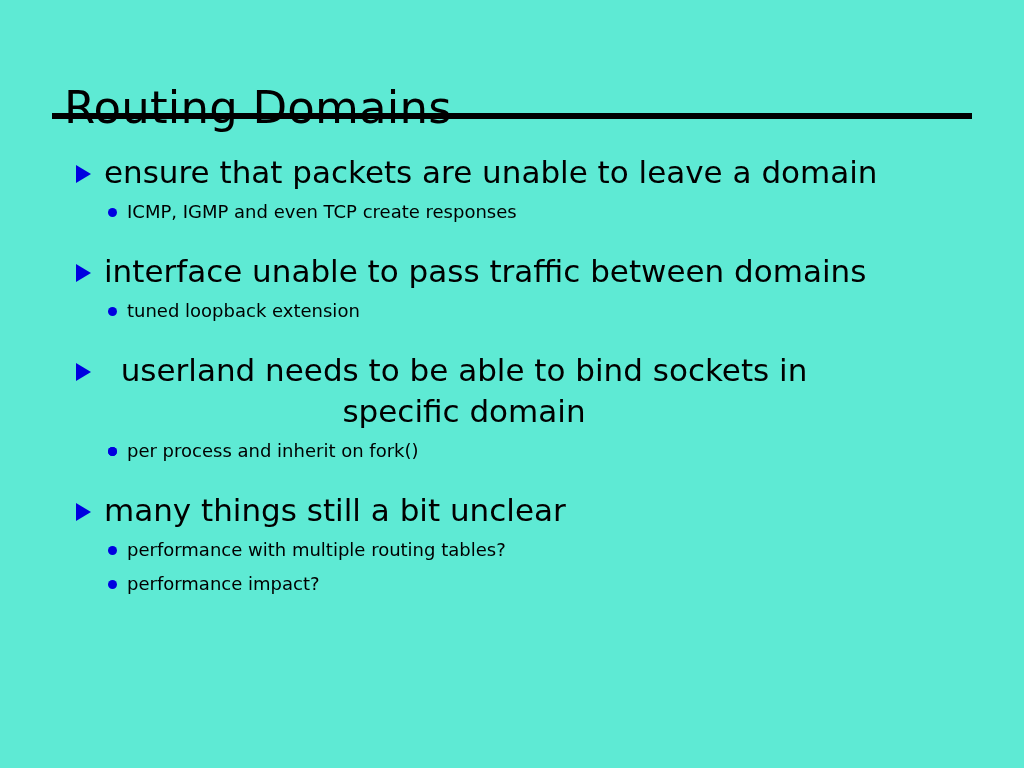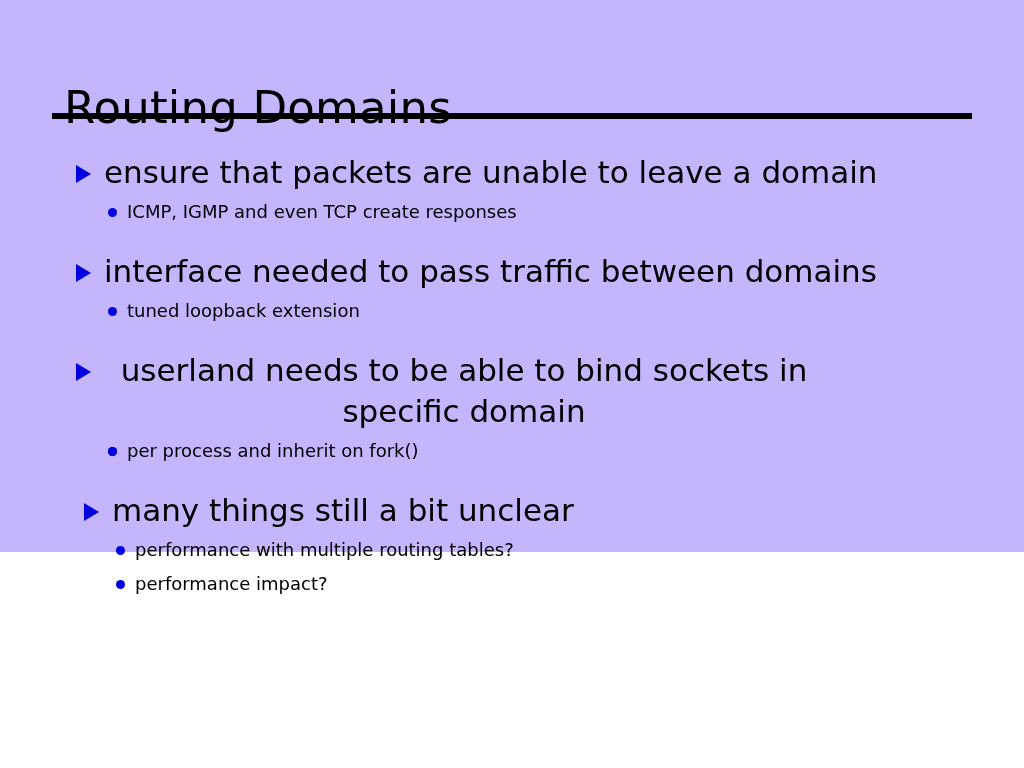--- a/index.html
+++ b/index.html
@@ -10,22 +10,22 @@
     width: 1024px;
     height: 768px;
     background: #ffffff;
     font-family: "DejaVu Sans", sans-serif;
     overflow: hidden;
   }
 
   .slide {
     position: relative;
     width: 1024px;
-    height: 552px;
-    background: #c4b5fd;
+    height: 768px;
+    background: #5eead4;
     box-sizing: border-box;
   }
 
   
   .slide-title {
     position: absolute;
     left: 64px;
     top: 51px;
     font-size: 45px;
     line-height: 54px;
@@ -50,21 +50,20 @@
     left: 0;
     top: 152px;
     width: 1024px;
   }
 
   .group {
     margin: 0 0 22px 0;
   }
   .group:last-child {
     margin-bottom: 0;
-    margin-left: 8px;
   }
 
   
   .l1 {
     position: relative;
     padding-left: 104px;
     padding-right: 40px;
     font-size: 31px;
     line-height: 41px;
     color: #000000;
@@ -125,21 +124,21 @@
         <li class="l2">
           <span class="marker-dot"></span>
           <span>ICMP, IGMP and even TCP create responses</span>
         </li>
       </ul>
     </div>
 
     <div class="group">
       <div class="l1">
         <span class="marker-tri"></span>
-        <span>interface needed to pass traffic between domains</span>
+        <span>interface unable to pass traffic between domains</span>
       </div>
       <ul class="l2list">
         <li class="l2">
           <span class="marker-dot"></span>
           <span>tuned loopback extension</span>
         </li>
       </ul>
     </div>
 
     <div class="group">

